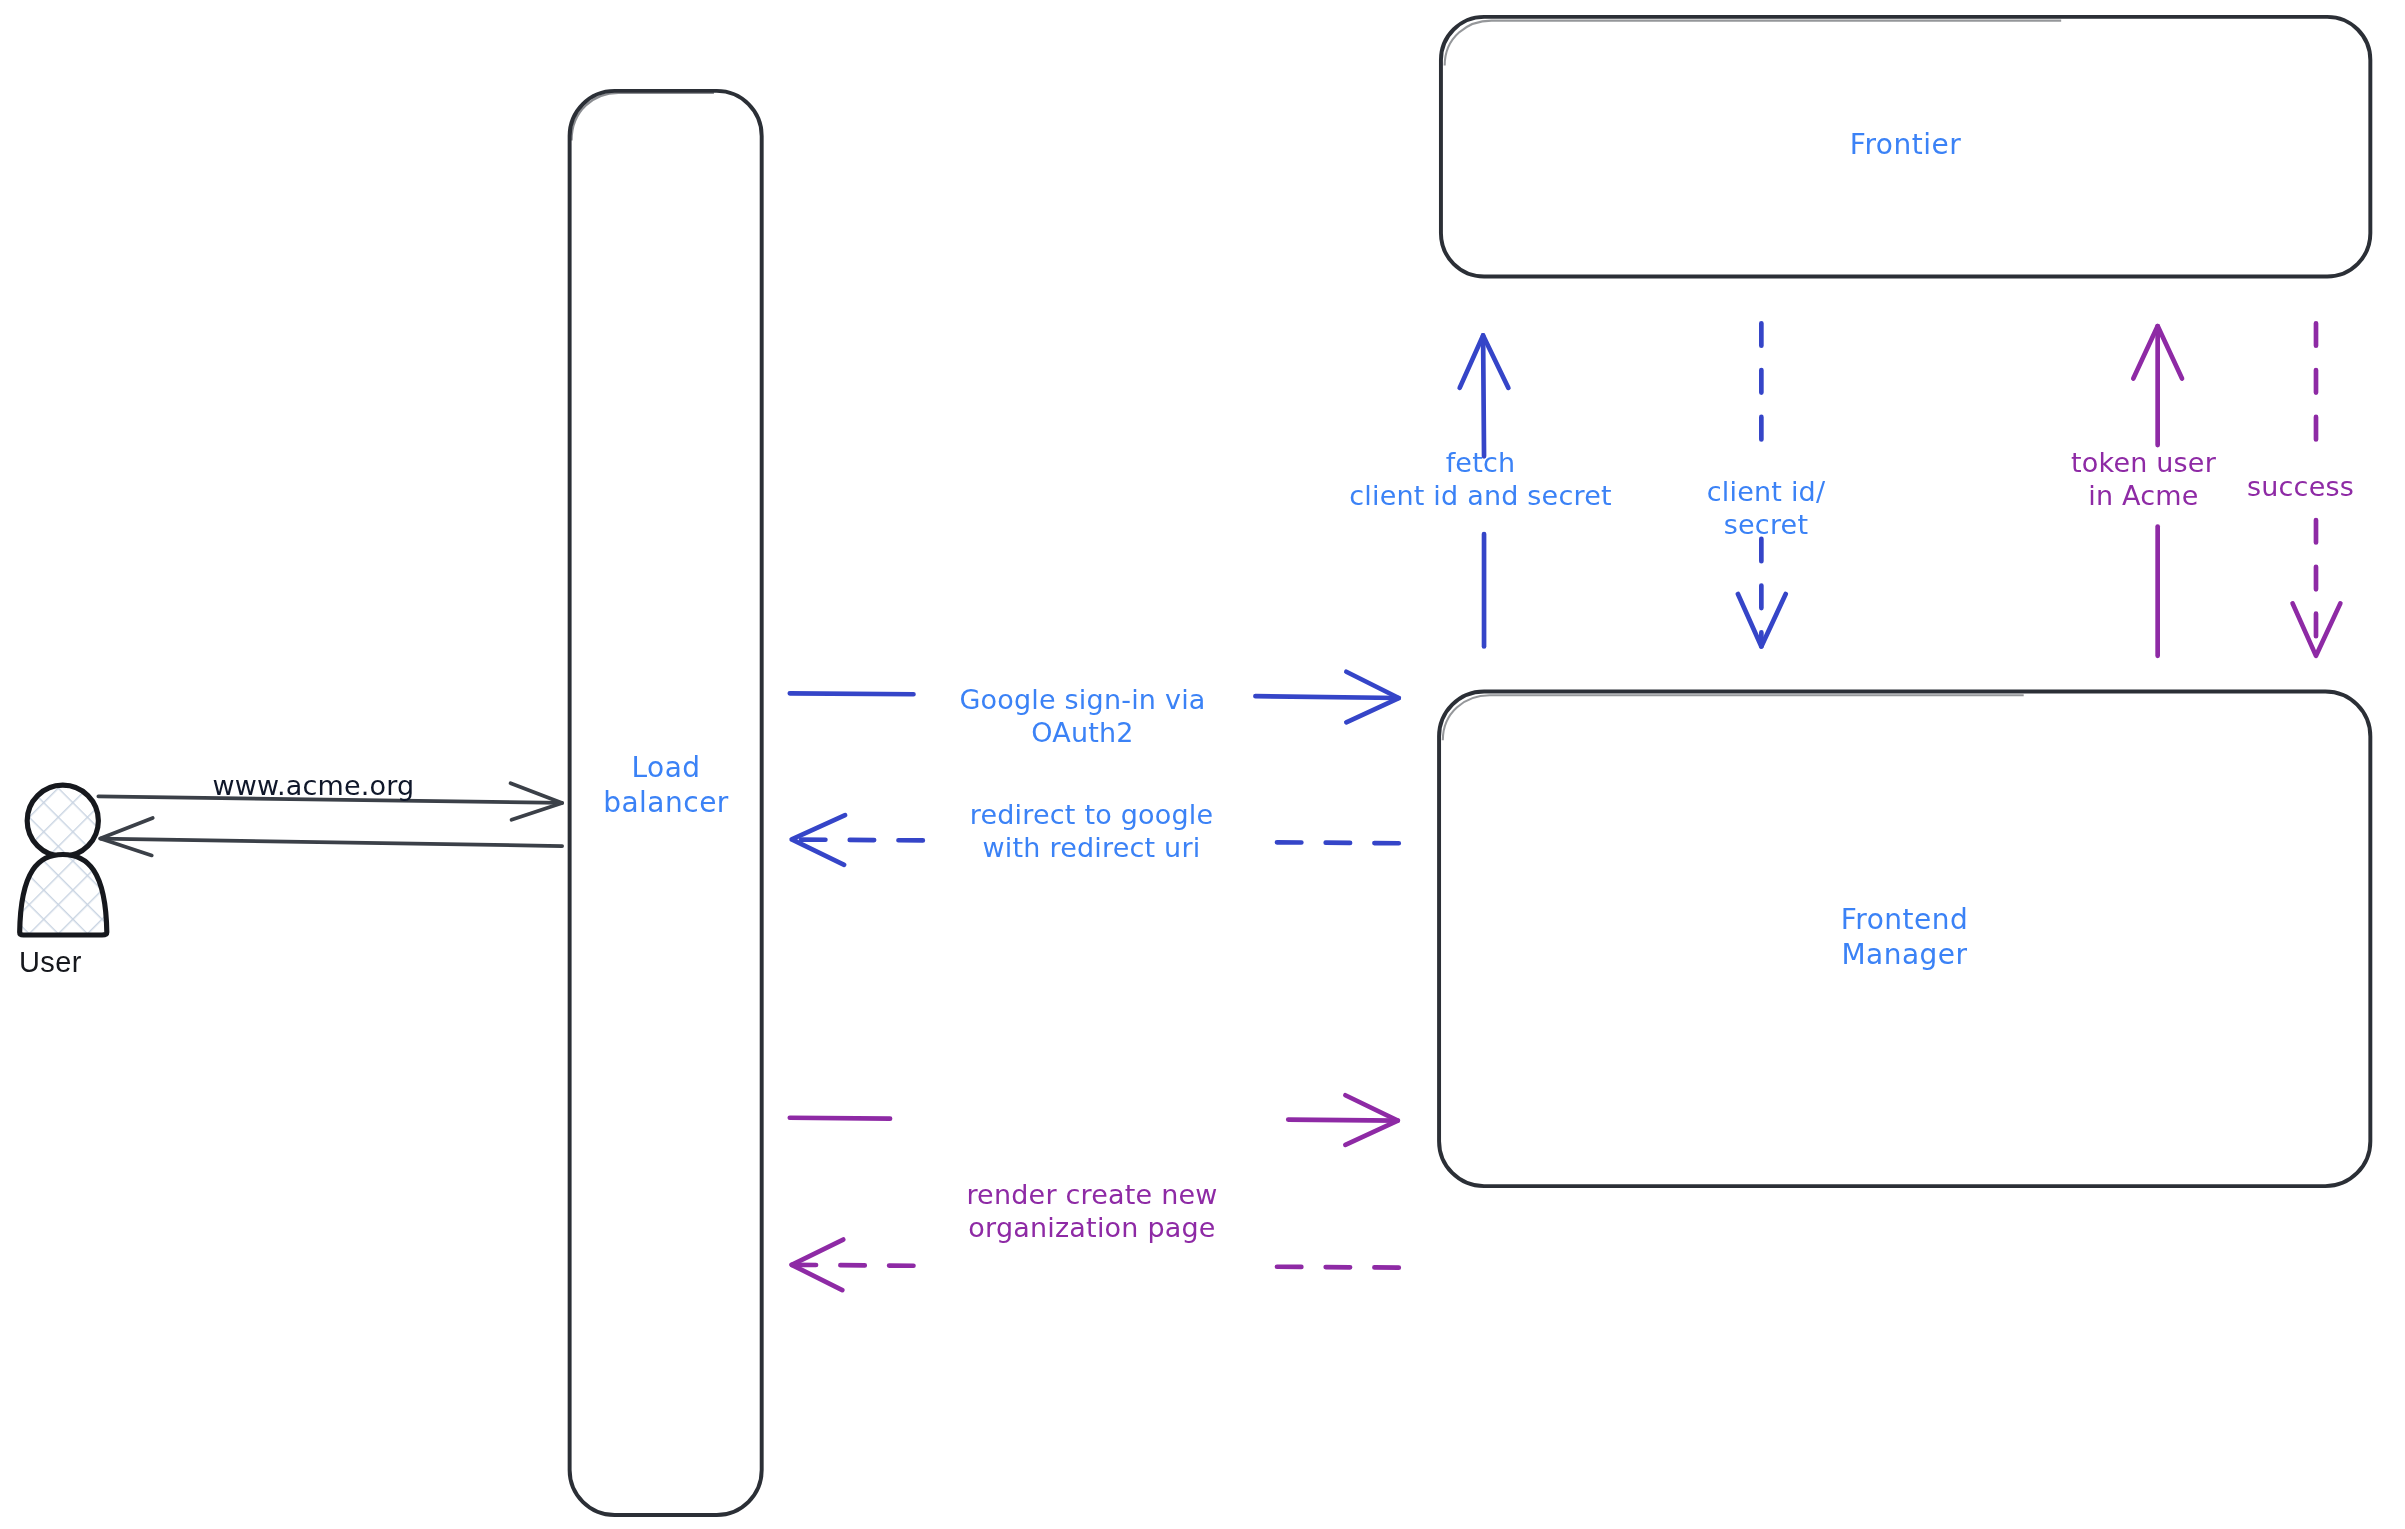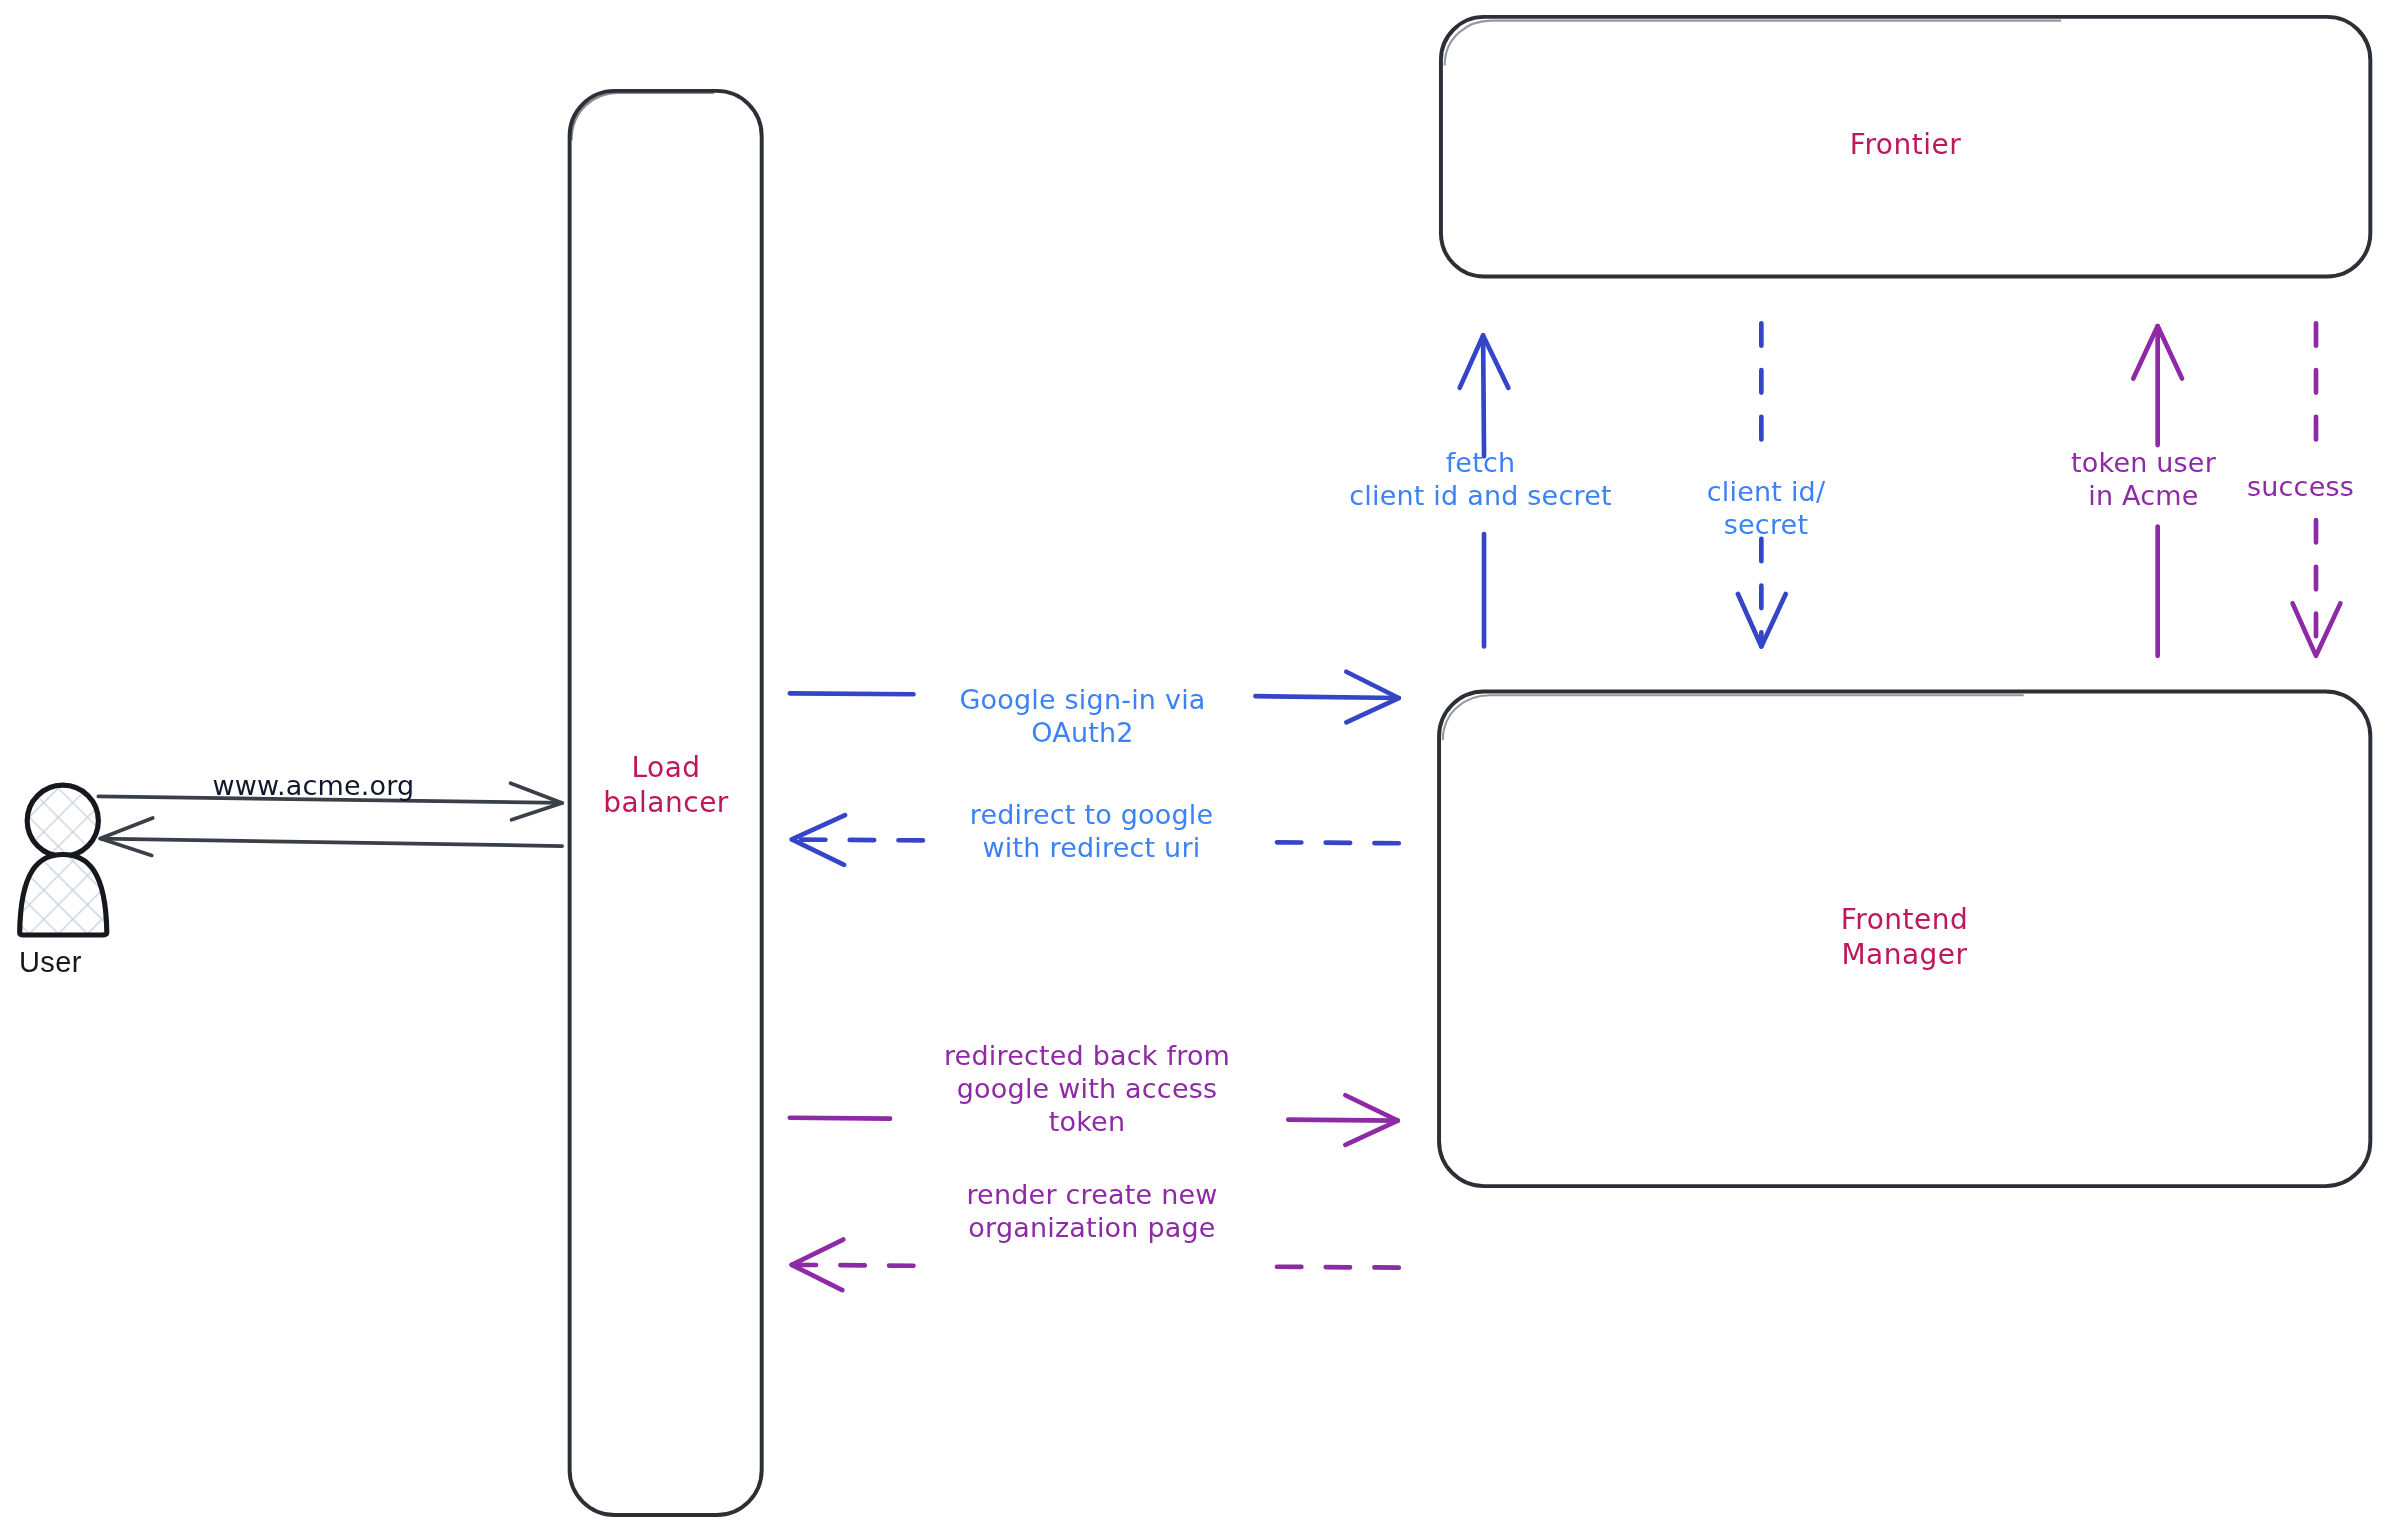--- a/index.html
+++ b/index.html
@@ -20,21 +20,21 @@
   svg.layer {
     position: absolute;
     left: 0;
     top: 0;
     width: 2405px;
     height: 1530px;
   }
   .node-label {
     position: absolute;
     text-align: center;
-    color: #be185d;
+    color: #3b82f6;
     font-family: "DejaVu Sans", sans-serif;
     font-size: 28px;
     line-height: 1.25;
     letter-spacing: 0.5px;
     white-space: pre-line;
     pointer-events: none;
   }
   .edge-label {
     position: absolute;
     text-align: center;
@@ -159,23 +159,20 @@
 Manager</div>
 
   <div class="edge-label gray" style="left:159px; top:770px; width:309px;">www.acme.org</div>
 
   <div class="edge-label blue" style="left:895px; top:684px; width:375px;">Google sign-in via
 OAuth2</div>
 
   <div class="edge-label blue" style="left:904px; top:799px; width:375px;">redirect to google
 with redirect uri</div>
 
-  <div class="edge-label purple" style="left:881px; top:1040px; width:412px;">redirected back from
-google with access
-token</div>
 
   <div class="edge-label purple" style="left:895px; top:1179px; width:394px;">render create new
 organization page</div>
 
   <div class="edge-label blue" style="left:1293px; top:447px; width:375px;">fetch
 client id and secret</div>
 
   <div class="edge-label blue" style="left:1677px; top:440px; width:178px;margin-top:36px;">client id/
 secret</div>
 

